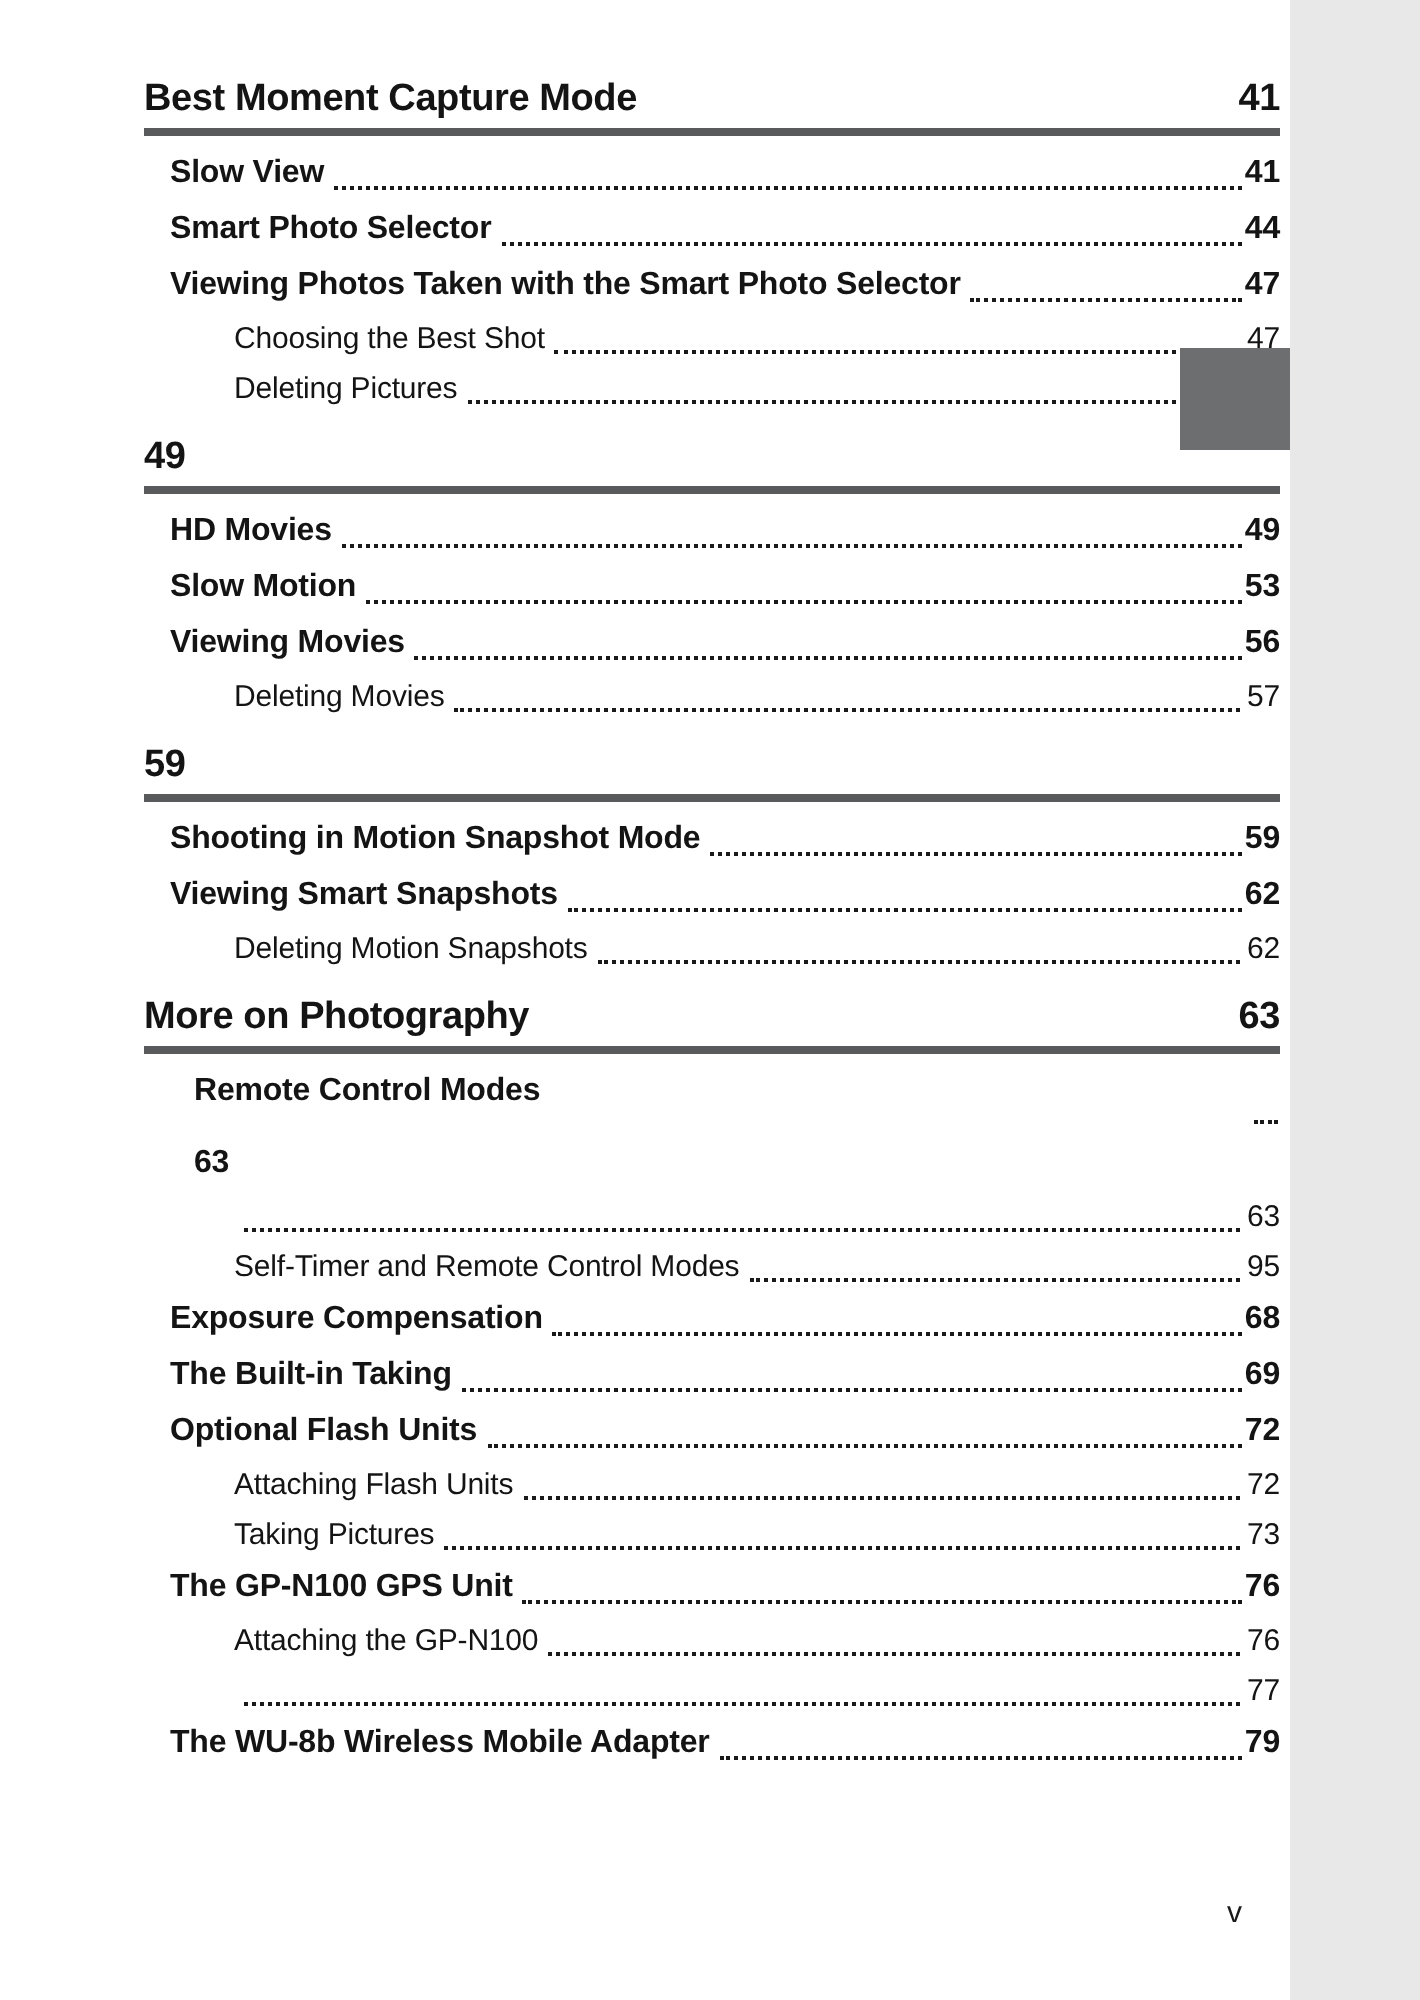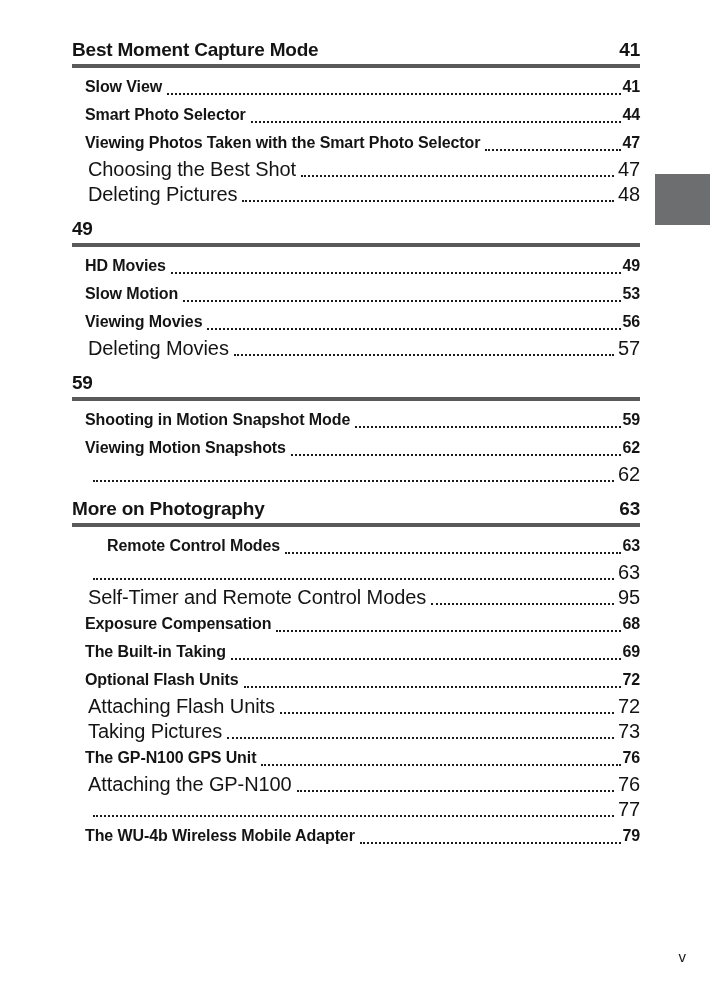--- a/index.html
+++ b/index.html
@@ -1,21 +1,21 @@
 <!DOCTYPE html>
 <html><head>
 <meta charset="utf-8">
 <style>
   * { margin: 0; padding: 0; box-sizing: border-box; }
   html, body { background: #e8e8e8; }
   body { font-family: "Liberation Sans", "DejaVu Sans", sans-serif; }
 
   .page {
     position: relative;
-    width: 710px;
+    width: 645px;
     height: 1000px;
     background: #ffffff;
     overflow: hidden;
     color: #141414;
   }
 
   .content {
     position: absolute;
     left: 72px;
     top: 38px;
@@ -39,24 +39,24 @@
   .heading-page { font-size: 19px; font-weight: 700; }
 
   .entries { padding-top: 5px; }
 
   .row { letter-spacing: -0.1px; }
   .row .row-main { display: flex; }
 
   .row.l1 { margin-left: 13px; font-size: 16px; font-weight: 700; }
   .row.l1 .row-main, .row.l1 .wrap-first { line-height: 28px; }
 
-  .row.l2 { margin-left: 16px; font-size: 20px; font-weight: 400; }
+  .row.l2 { margin-left: 45px; font-size: 15px; font-weight: 400; }
   .row.l2 .row-main { line-height: 25px; }
 
-  .row.wrapped .row-main { margin-left: 22px; }
+  .row.wrapped .row-main { margin-left: 12px; flex-direction: column; }
 
   .label { white-space: nowrap; }
 
   .leader {
     flex: 1;
     align-self: flex-end;
     border-bottom: 2.5px dotted #1a1a1a;
     margin: 0 1px 6px 5px;
     min-width: 12px;
   }
@@ -193,29 +193,30 @@
     <div class="row-main">
       <span class="label">Shooting in Motion Snapshot Mode</span>
       <span class="leader"></span>
       <span class="pagenum">59</span>
     </div>
   </div>
 
   <div class="row l1">
 
     <div class="row-main">
-      <span class="label">Viewing Motion Snapshots</span>
+      <span class="label">Viewing Smart Snapshots</span>
       <span class="leader"></span>
       <span class="pagenum">62</span>
     </div>
   </div>
 
   <div class="row l2">
 
     <div class="row-main">
+      <span class="label">Deleting Motion Snapshots</span>
       <span class="leader"></span>
       <span class="pagenum">62</span>
     </div>
   </div>
 </div>
   </div>
 
   <div class="section">
     <div class="heading">
       <span class="heading-title">More on Photography</span>
@@ -315,21 +316,21 @@
 
     <div class="row-main">
       <span class="leader"></span>
       <span class="pagenum">77</span>
     </div>
   </div>
 
   <div class="row l1">
 
     <div class="row-main">
-      <span class="label">The WU-4b Wireless Mobile Adapter</span>
+      <span class="label">The WU-8b Wireless Mobile Adapter</span>
       <span class="leader"></span>
       <span class="pagenum">79</span>
     </div>
   </div>
 </div>
   </div>
 </div>
   <div class="chapter-tab" style="background: rgb(109, 110, 112);"></div>
   <div class="footer-pagenum">v</div>
 </div>

